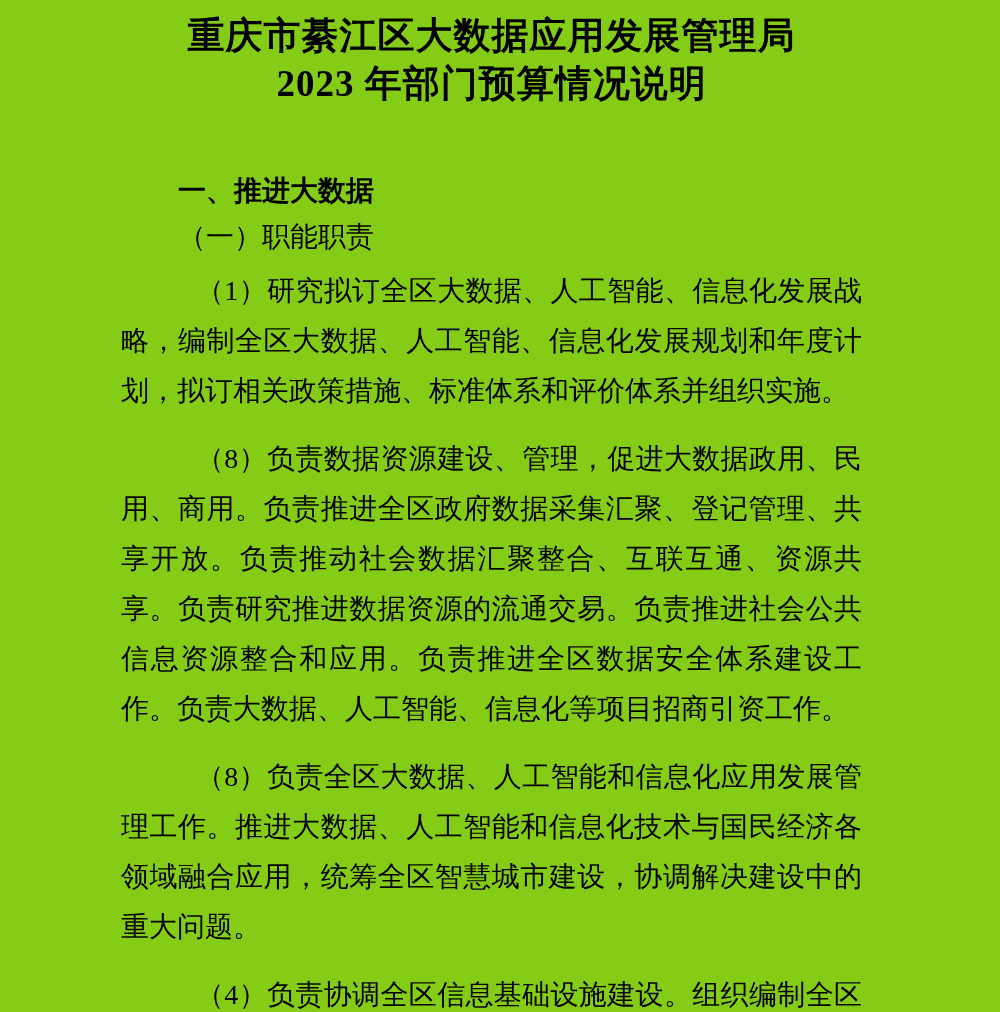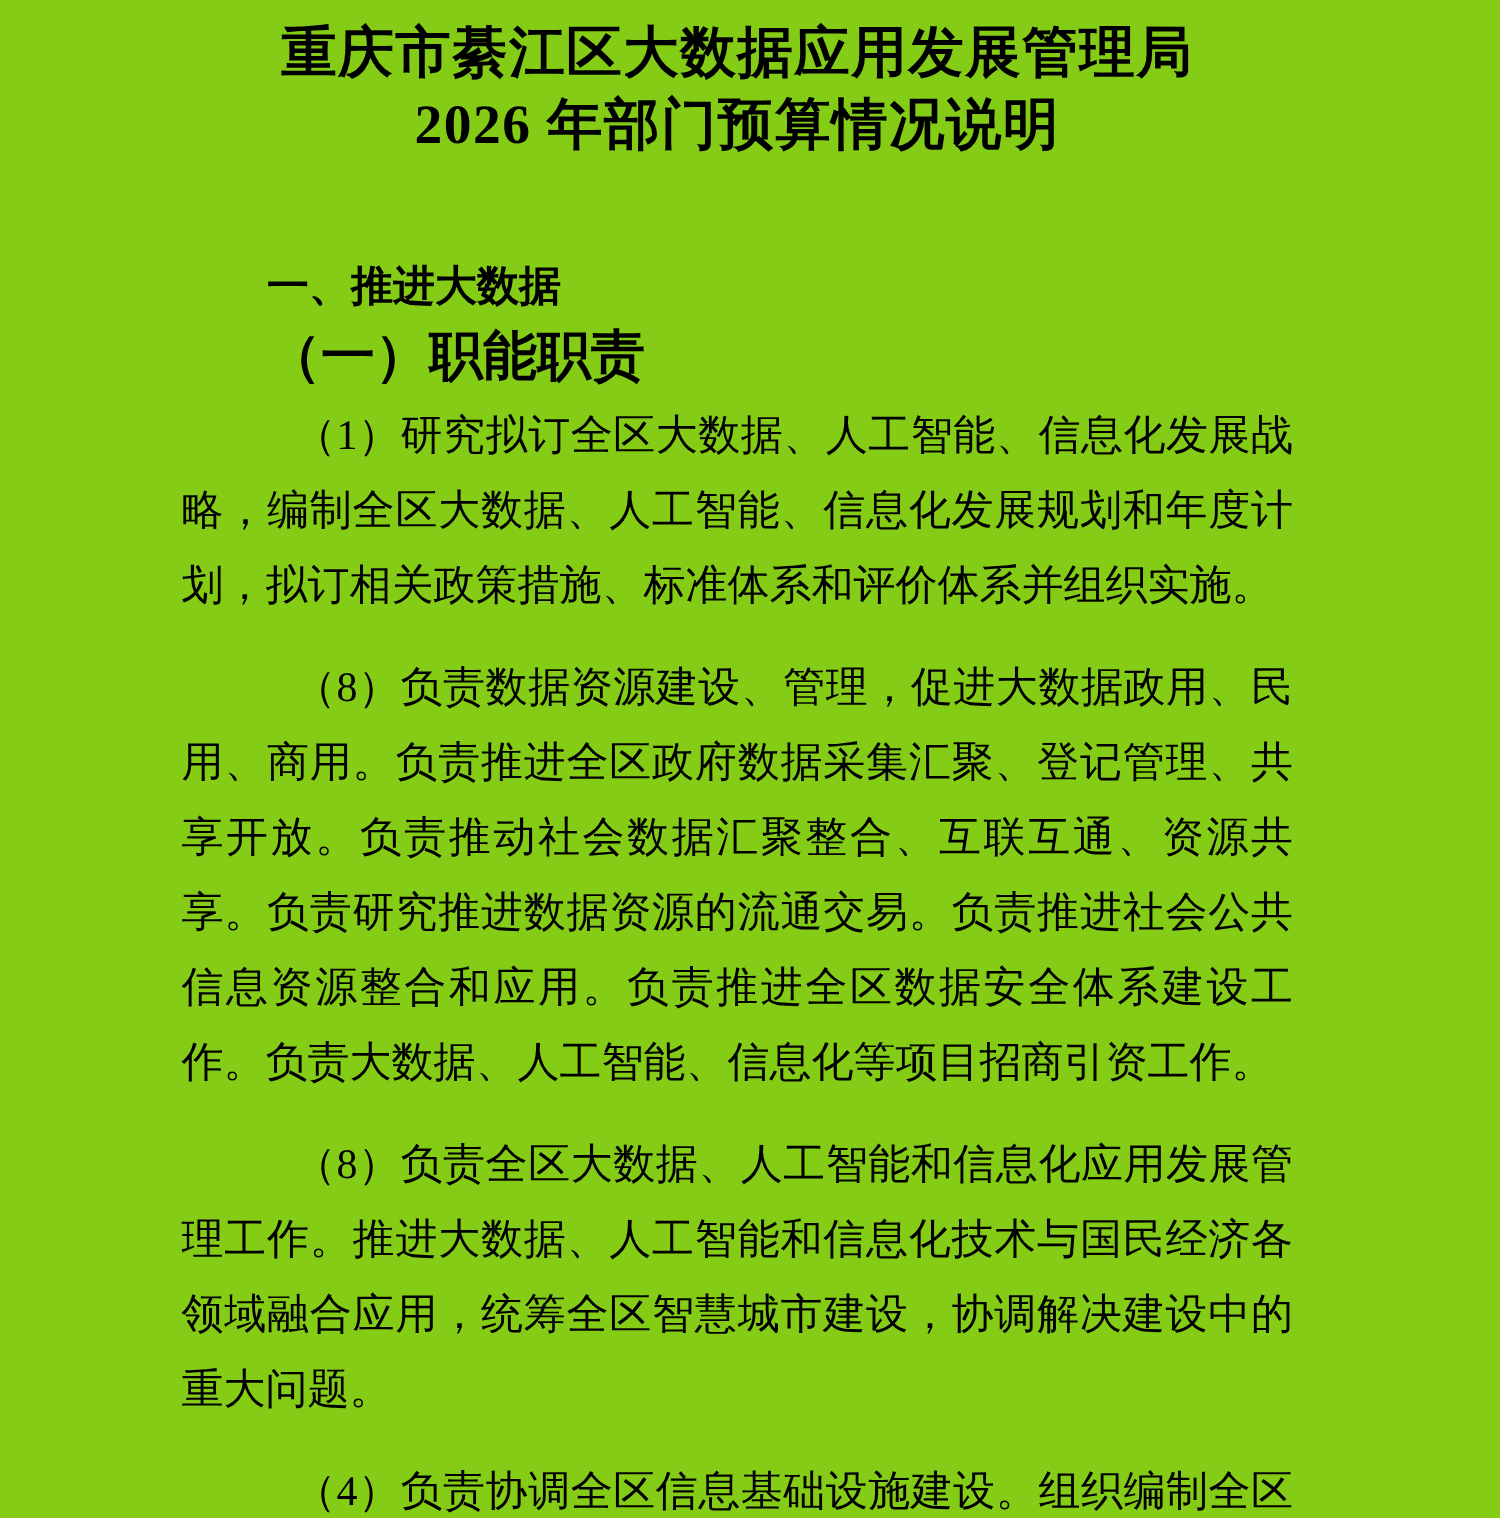--- a/index.html
+++ b/index.html
@@ -37,22 +37,22 @@
     margin: 60px 0 0 0;
     font-family: "Liberation Sans", sans-serif;
     font-weight: bold;
     font-size: 28px;
     line-height: 46px;
     text-indent: 75px;
   }
   .subsection-heading {
     margin: 0;
     font-family: "Liberation Serif", serif;
-    font-weight: bold;
-    font-size: 36px;
+    font-weight: normal;
+    font-size: 28px;
     line-height: 46px;
     text-indent: 75px;
   }
   .body-para {
     margin: 18px;
     font-size: 28px;
     line-height: 50px;
     text-indent: 75px;
     text-align: justify;
     text-justify: inter-character;
@@ -61,21 +61,21 @@
     margin-top: 6px;
   }
 </style>
 </head>
 <body>
 
 <div class="page">
 
   <header class="doc-title">
     <div class="title-line">重庆市綦江区大数据应用发展管理局</div>
-    <div class="title-line">2026 年部门预算情况说明</div>
+    <div class="title-line">2023 年部门预算情况说明</div>
   </header>
 
   <h2 class="section-heading">一、推进大数据</h2>
 
   <h3 class="subsection-heading">（一）职能职责</h3>
 
   <p class="body-para first">（1）研究拟订全区大数据、人工智能、信息化发展战略，编制全区大数据、人工智能、信息化发展规划和年度计划，拟订相关政策措施、标准体系和评价体系并组织实施。</p>
 
   <p class="body-para">（8）负责数据资源建设、管理，促进大数据政用、民用、商用。负责推进全区政府数据采集汇聚、登记管理、共享开放。负责推动社会数据汇聚整合、互联互通、资源共享。负责研究推进数据资源的流通交易。负责推进社会公共信息资源整合和应用。负责推进全区数据安全体系建设工作。负责大数据、人工智能、信息化等项目招商引资工作。</p>
 

